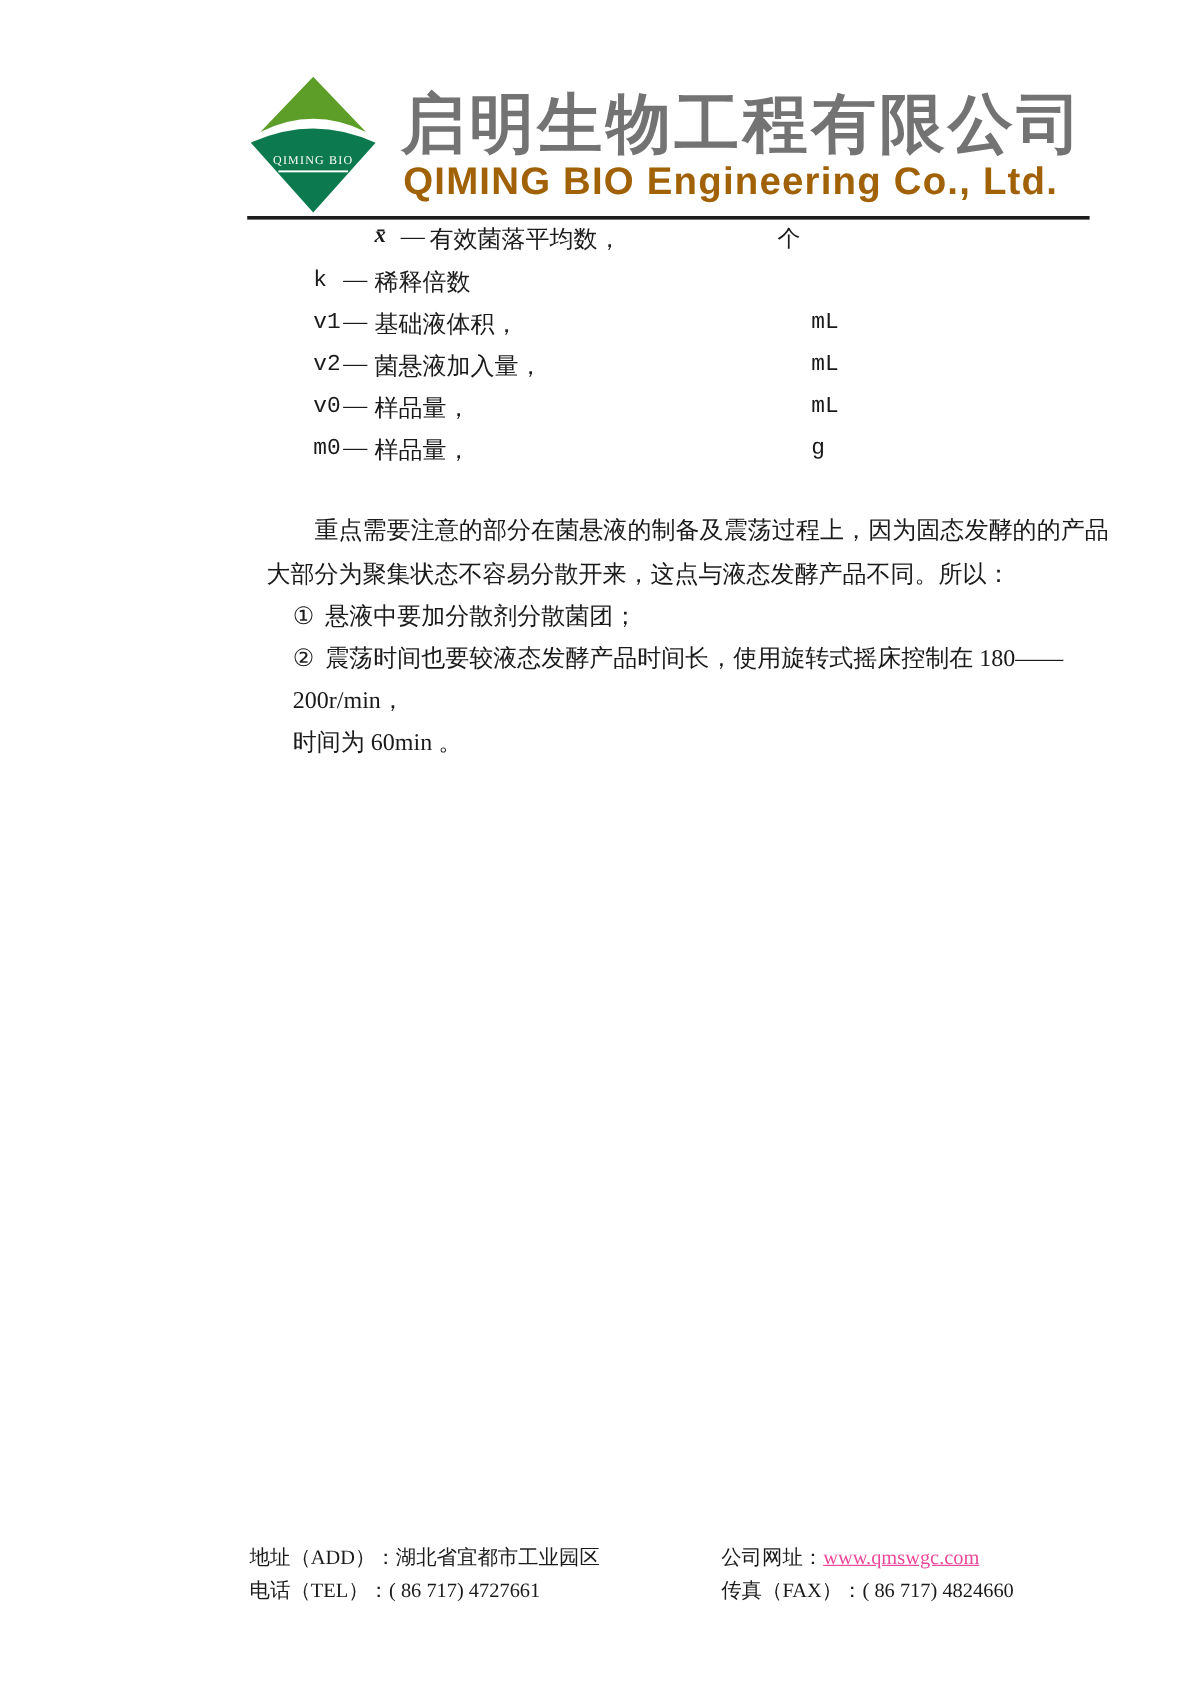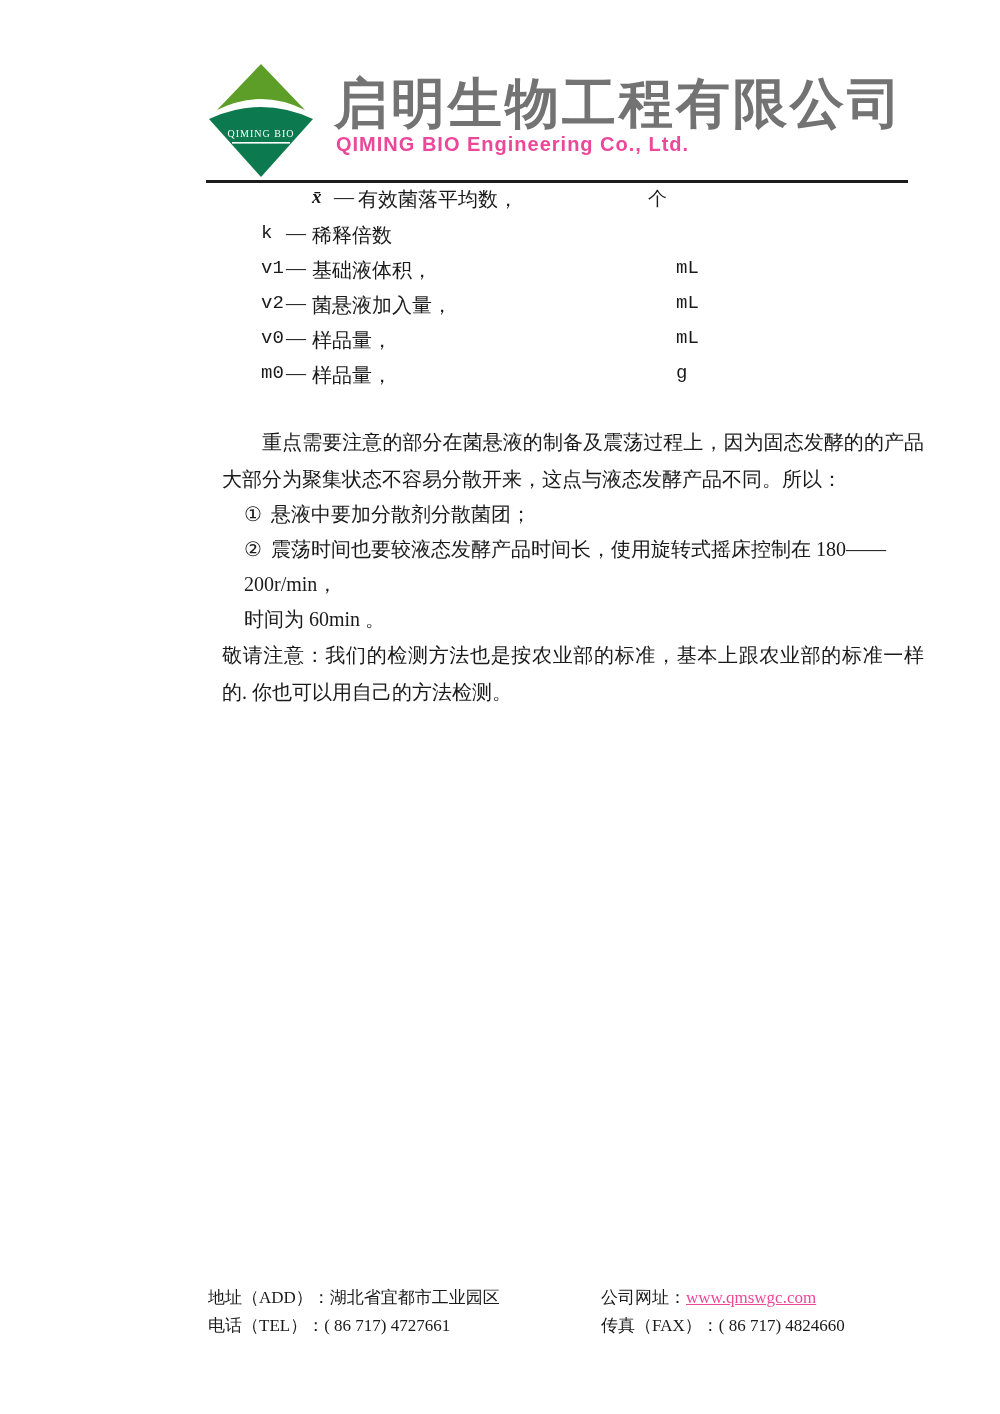--- a/index.html
+++ b/index.html
@@ -13,22 +13,22 @@
   
   .logo { position:absolute; left:152px; top:62px; width:106px; height:117px; }
   .title-zh {
     position:absolute; left:278px; top:68px; width:580px;
     font-size:54px; font-weight:bold; letter-spacing:3px;
     white-space:nowrap; color:#737373;
   }
   .title-en {
     position:absolute; left:280px; top:133px; width:580px;
     font-family:"Liberation Sans","DejaVu Sans",sans-serif;
-    font-size:20px; font-weight:bold; letter-spacing:1px;
-    white-space:nowrap; color:#ec4899;
+    font-size:32px; font-weight:bold; letter-spacing:1px;
+    white-space:nowrap; color:#a16207;
   }
   .header-rule {
     position:absolute; left:150px; top:180px; width:702px; height:3px;
     background:#1c1c1c;
   }
 
   
   .var-row { position:absolute; left:150px; width:702px; height:30px; font-size:20px; }
   .var-row .sym  { position:absolute; left:55px;  font-family:"Liberation Mono","DejaVu Sans Mono",monospace; font-size:19px; }
   .var-row .dash { position:absolute; left:80px; }
@@ -117,21 +117,20 @@
   <div class="para indent" style="top:424px">重点需要注意的部分在菌悬液的制备及震荡过程上，因为固态发酵的的产品大部分为聚集状态不容易分散开来，这点与液态发酵产品不同。所以：</div>
 
   <div class="list-item" style="top:497px">
     <span class="marker">①</span><span>悬液中要加分散剂分散菌团；</span>
   </div>
   <div class="list-item" style="top:532px">
     <span class="marker">②</span><span>震荡时间也要较液态发酵产品时间长，使用旋转式摇床控制在 180——200r/min，</span><br>
     <span class="cont">时间为 60min 。</span>
   </div>
 
-  <div class="para" style="top:637px">敬请注意：我们的检测方法也是按农业部的标准，基本上跟农业部的标准一样的. 你也可以用自己的方法检测。</div>
 
   <div class="footer-col footer-left">
     <div>地址（ADD）：湖北省宜都市工业园区</div>
     <div>电话（TEL）：( 86 717)  4727661</div>
   </div>
   <div class="footer-col footer-right">
     <div>
       <span>公司网址：</span><a class="weblink">www.qmswgc.com</a>
     </div>
     <div>传真（FAX）：( 86 717)  4824660</div>

